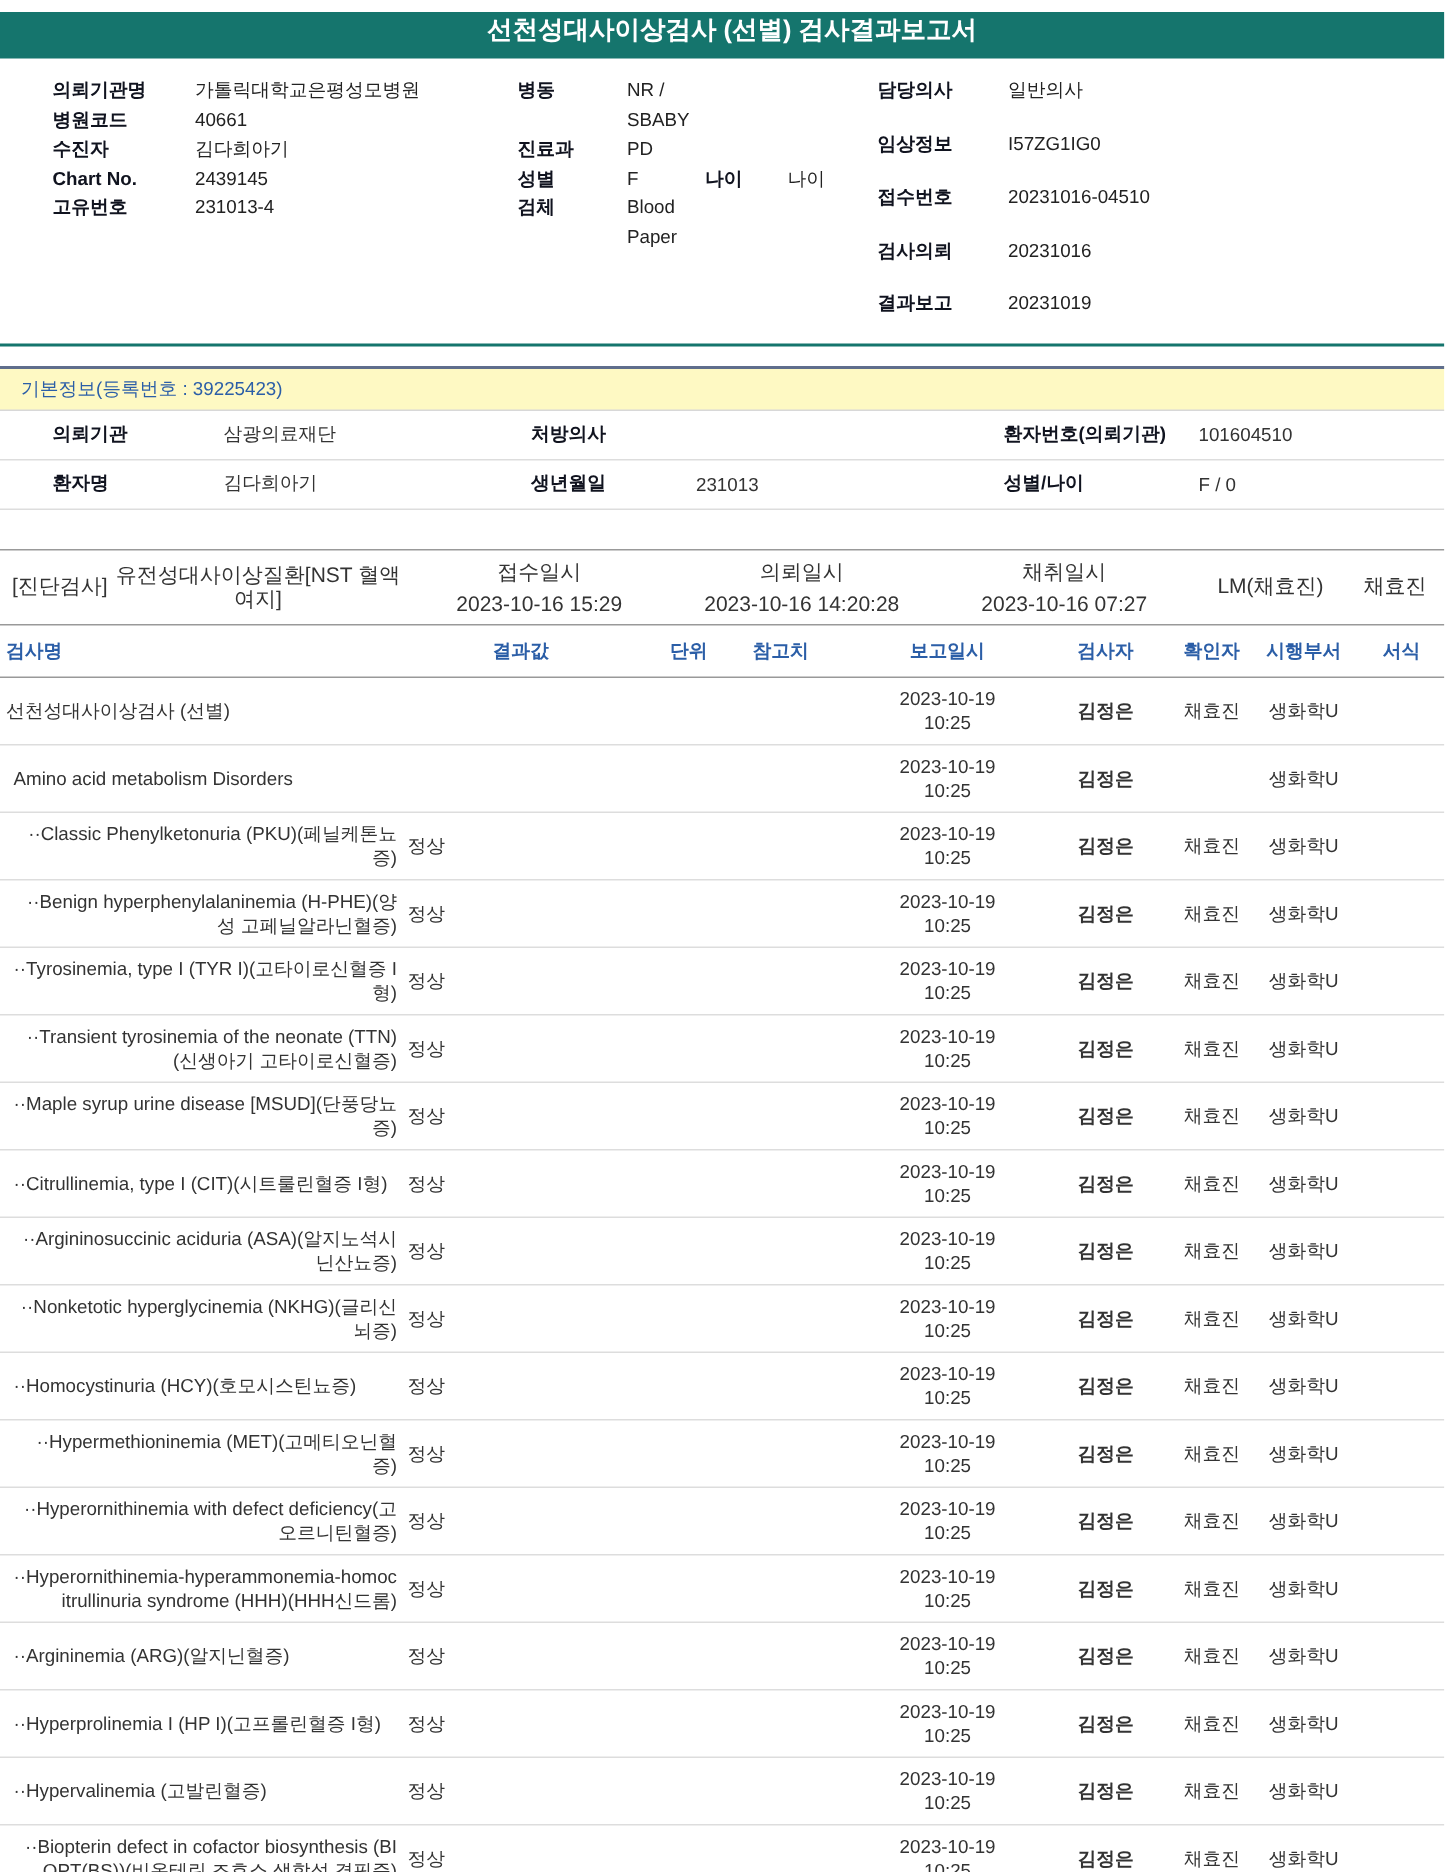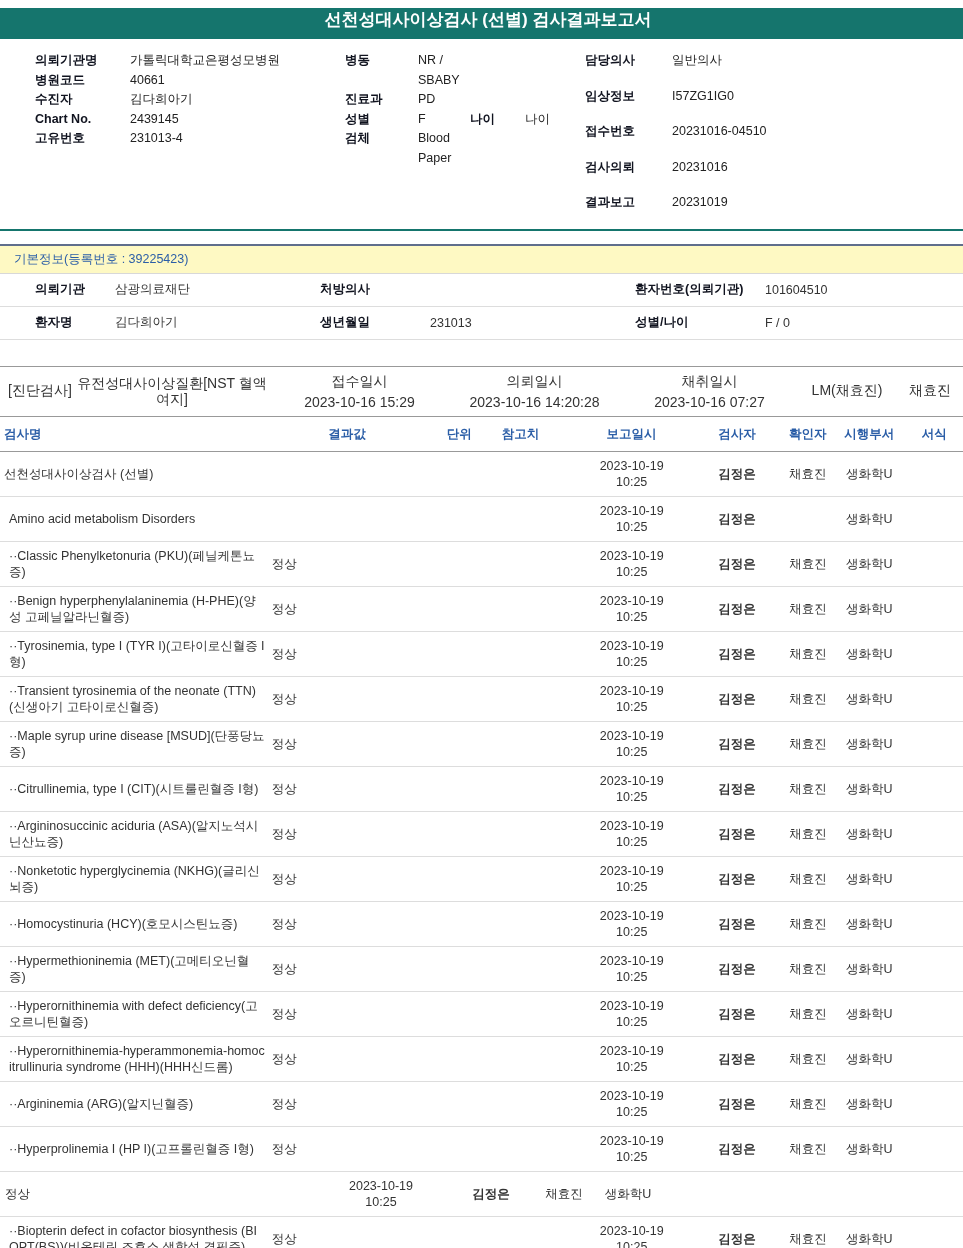--- a/index.html
+++ b/index.html
@@ -27,38 +27,38 @@
 
   .teal-line { border-top: 2px solid #15756d; margin-top: 6px; }
 
   
   .section-bar { margin-top: 13px; border-top: 2px solid #5f6e8c; border-bottom: 1px solid #d8d8d8;
     background: #fef9c3; color: #2b5ea7; font-weight: normal; font-size: 12.5px; padding: 5px 14px; }
   .bi-row { display: flex; align-items: center; height: 33px; border-bottom: 1px solid #ddd;
     padding-left: 35px; font-size: 12.5px; }
   .bi-label { font-weight: bold; color: #10131f; }
   .bi-value { color: #333; }
-  .bi-l0 { width: 80px; } .bi-v0 { width: 205px; }
+  .bi-l0 { width: 80px; } .bi-v0 { width: 205px; margin-left: 34px; }
   .bi-l1 { width: 110px; } .bi-v1 { width: 205px; }
   .bi-l2 { width: 130px; } .bi-v2 { flex: 1; }
 
   
   .diag { margin-top: 26px; border-top: 1px solid #999; border-bottom: 1px solid #999;
     display: flex; align-items: center; padding: 6px 0; min-height: 48px; font-size: 14px; color: #333; }
   .diag-tag { width: 72px; padding-left: 8px; }
   .diag-group { width: 200px; text-align: center; line-height: 16px; }
   .diag-dt { width: 175px; display: flex; flex-direction: column; align-items: center; gap: 3px; }
   .diag-lm { width: 100px; text-align: center; }
   .diag-col { width: 66px; text-align: center; }
 
   
   .rrow { display: flex; }
   .rcell { display: flex; align-items: center; justify-content: center; min-height: 44px;
     text-align: center; font-size: 12.5px; color: #333; line-height: 16px; }
-  .c0 { width: 278px; justify-content: flex-start; text-align: left; word-break: break-all; padding: 4px 2px 4px 4px; }
+  .c0 { width: 278px; justify-content: flex-start; text-align: right; word-break: break-all; padding: 4px 2px 4px 4px; }
   .c0.ind { padding-left: 9px; }
   .c1 { width: 168px; } .c2 { width: 66px; } .c3 { width: 62px; }
   .c4 { width: 170px; } .c5 { width: 50px; font-weight: bold; } .c6 { width: 52px; margin-left: 22px; }
   .c7 { width: 76px; } .c8 { width: 60px; }
   .rrow:not(.rhead-row) .c1 { justify-content: flex-start; padding-left: 5px; }
   .date-inner { display: inline-block; width: 82px; text-align: center; }
   .rhead-row { border-bottom: 1px solid #999; }
   .rhead-row .rcell { min-height: 34px; font-weight: bold; color: #2b5ea7; }
   .rbody .rrow + .rrow { border-top: 1px solid #ddd; }
   .rbody .rrow:last-child { border-bottom: 1px solid #ddd; }
@@ -398,20 +398,21 @@
           <div class="rcell c3"></div>
           <div class="rcell c4">
             <span class="date-inner">2023-10-19 10:25</span>
           </div>
           <div class="rcell c5">김정은</div>
           <div class="rcell c6">채효진</div>
           <div class="rcell c7">생화학U</div>
           <div class="rcell c8"></div>
         </div>
         <div class="rrow">
+          <div class="rcell c0 ind">··Hypervalinemia (고발린혈증)</div>
           <div class="rcell c1">정상</div>
           <div class="rcell c2"></div>
           <div class="rcell c3"></div>
           <div class="rcell c4">
             <span class="date-inner">2023-10-19 10:25</span>
           </div>
           <div class="rcell c5">김정은</div>
           <div class="rcell c6">채효진</div>
           <div class="rcell c7">생화학U</div>
           <div class="rcell c8"></div>

